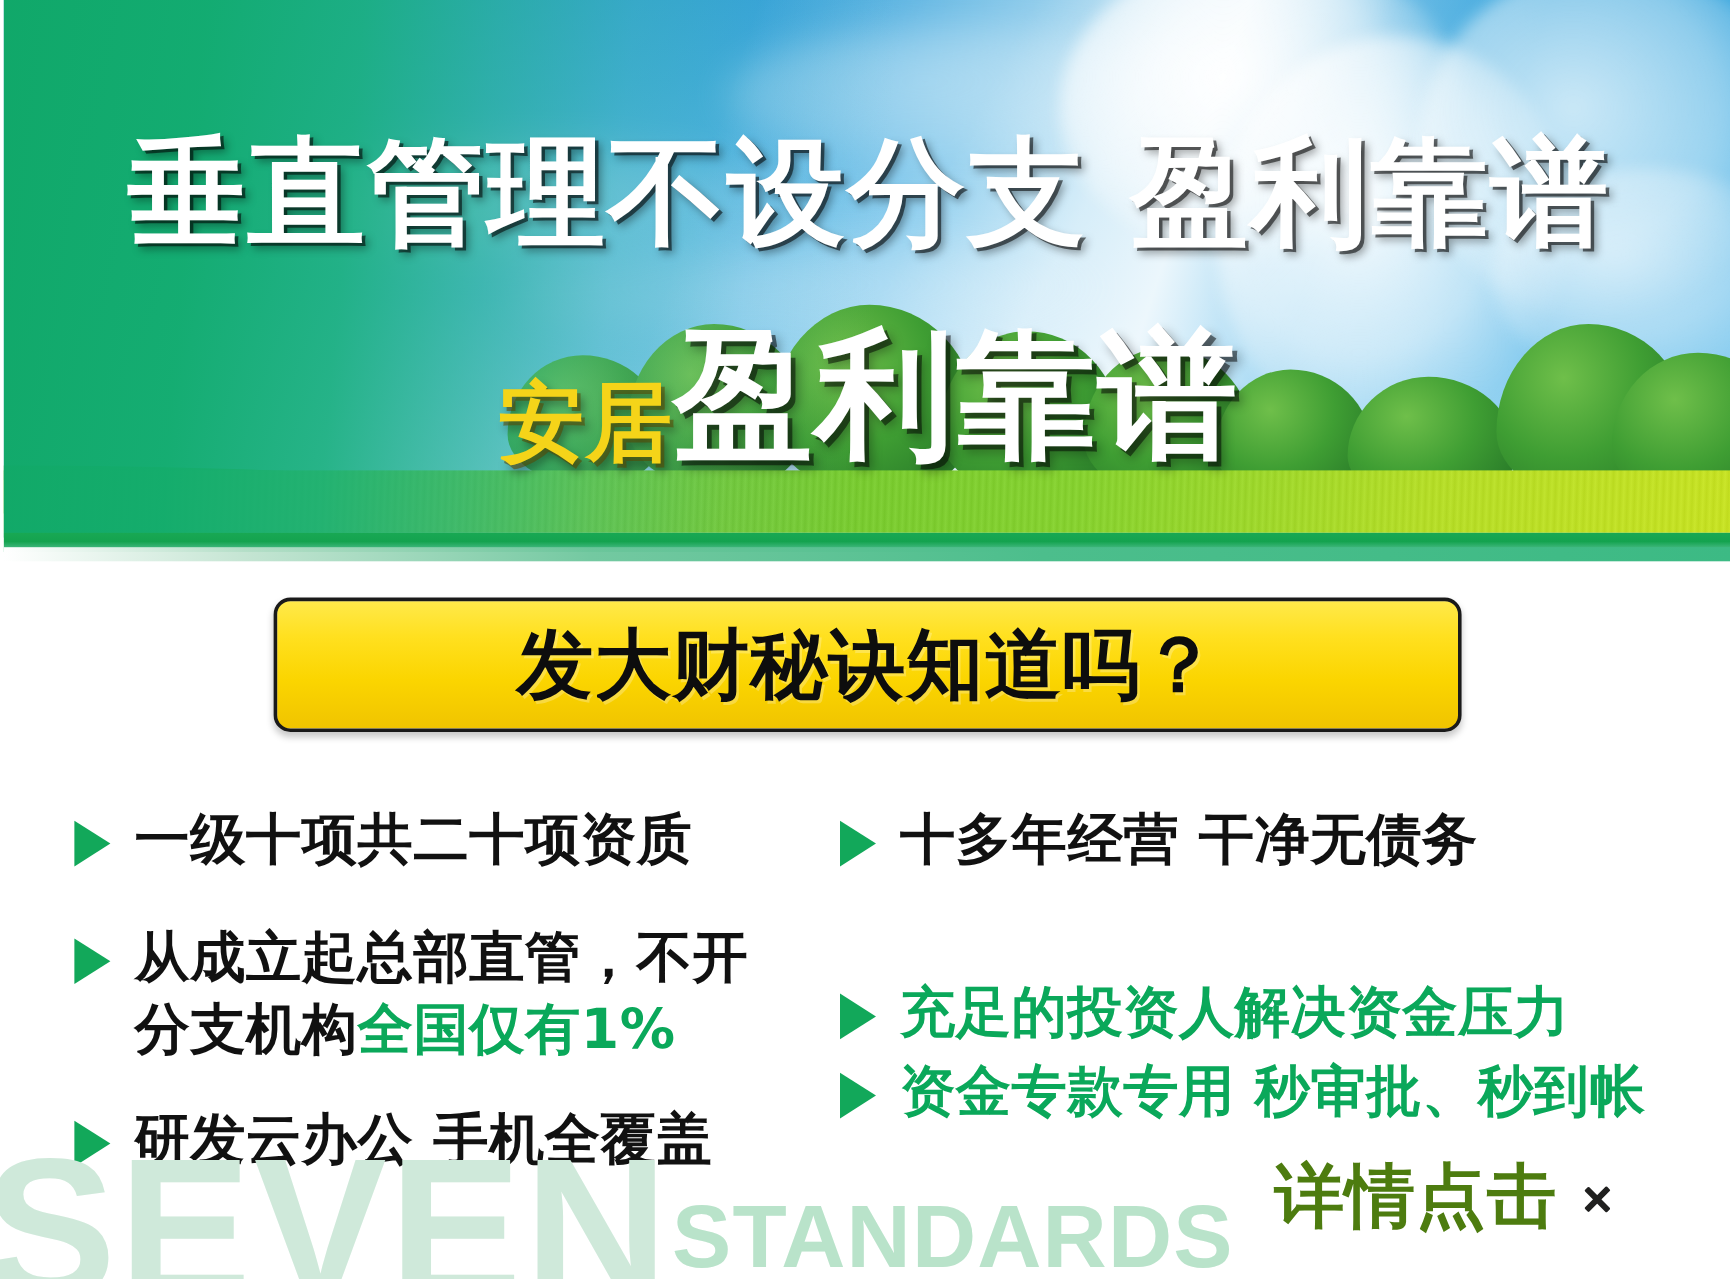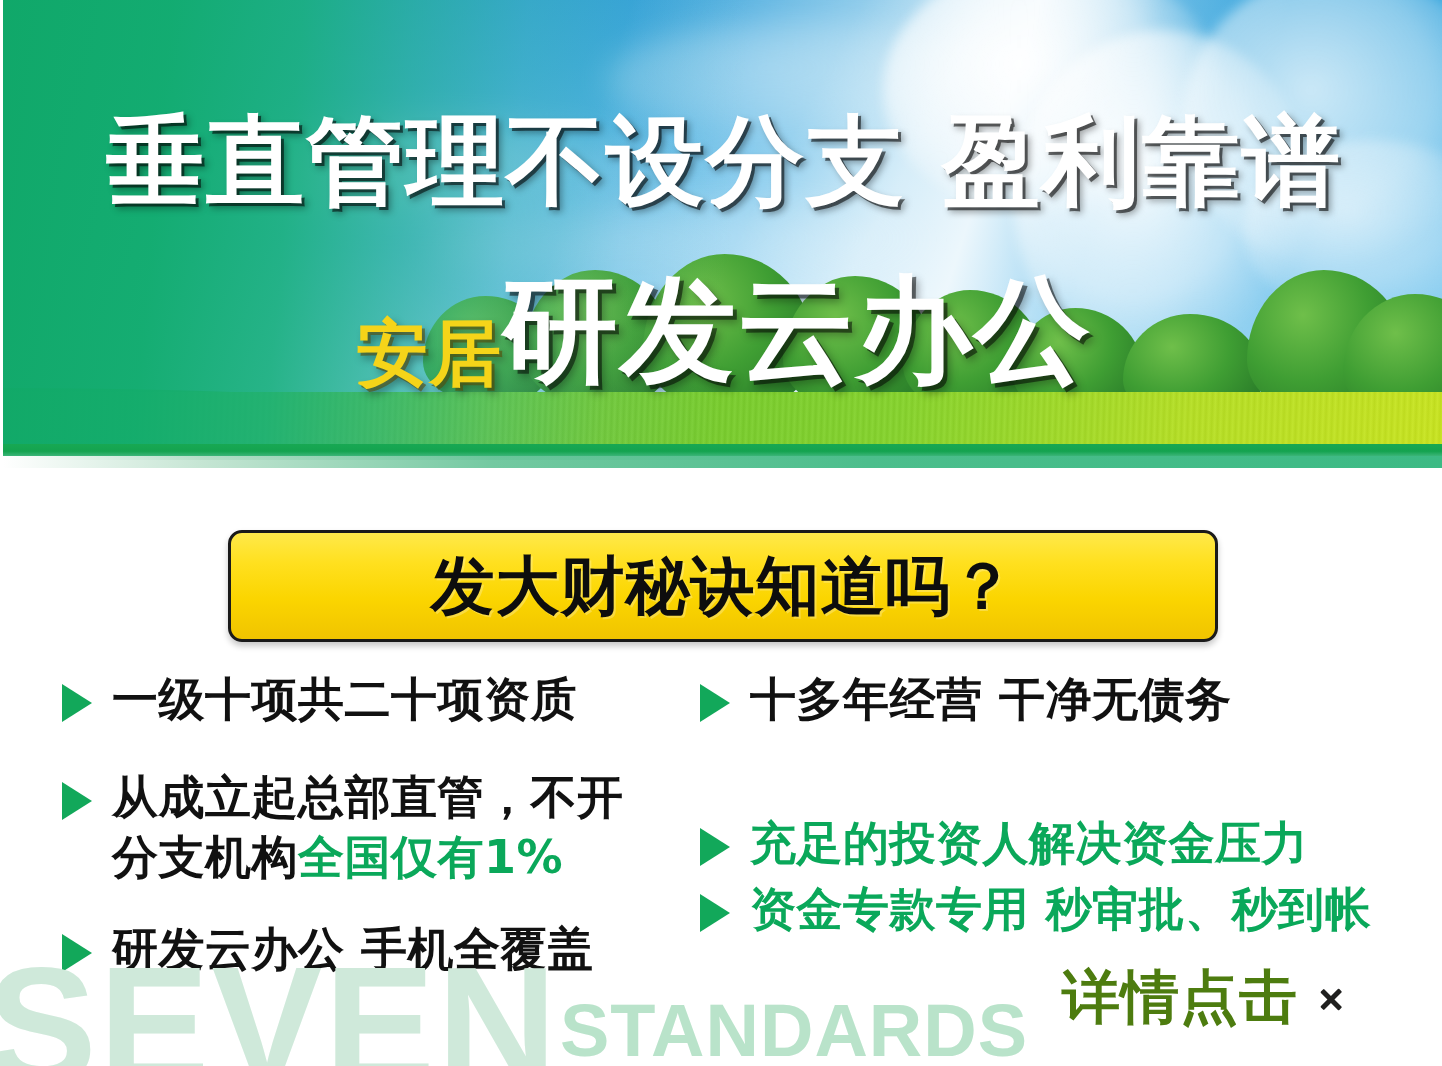--- a/index.html
+++ b/index.html
@@ -158,21 +158,20 @@
     position: absolute;
     left: 228px; top: 498px;
     width: 984px; height: 106px;
     border: 3px solid #1a1a1a;
     border-radius: 14px;
     background: linear-gradient(180deg, #ffe94a 0%, #ffe01f 28%, #fbd500 62%, #f0c400 100%);
     box-shadow: 0 4px 6px rgba(0,0,0,0.22);
     display: flex;
     align-items: center;
     justify-content: center;
-    margin-top: 32px;
   }
   .yellow-bar-text {
     font-family: "DejaVu Sans", "Liberation Sans", sans-serif;
     font-weight: 700;
     font-size: 64px;
     color: #0d0d0d;
     letter-spacing: 1px;
     white-space: nowrap;
     text-shadow: 2px 2px 0 rgba(255,255,255,0.25);
   }
@@ -327,21 +326,21 @@
     <div class="meadow"></div>
   </div>
 
   <div class="green-wash"></div>
   <div class="green-band"></div>
   <div class="green-band-fade"></div>
 
   <div class="headline-1">垂直管理不设分支 盈利靠谱</div>
 
   <div class="headline-2">
-    <span class="h2-gold">安居</span><span class="h2-white">研发云办公</span>
+    <span class="h2-gold">安居</span><span class="h2-white">盈利靠谱</span>
   </div>
 </div>
 
 <div class="yellow-bar">
   <span class="yellow-bar-text">发大财秘诀知道吗？</span>
 </div>
 
 <div class="cols">
 
   <div class="col-left">

